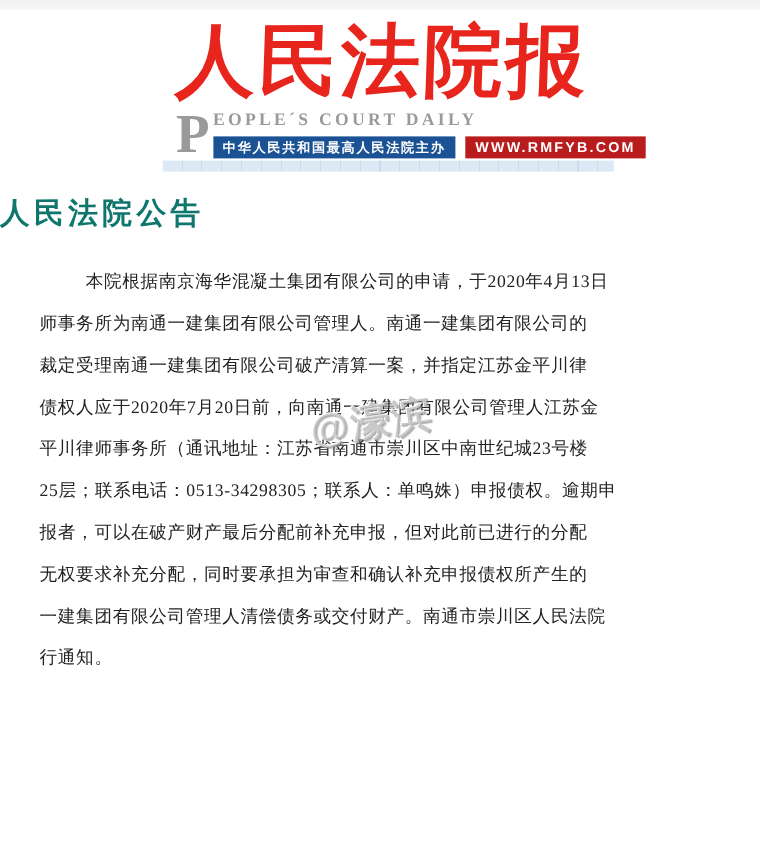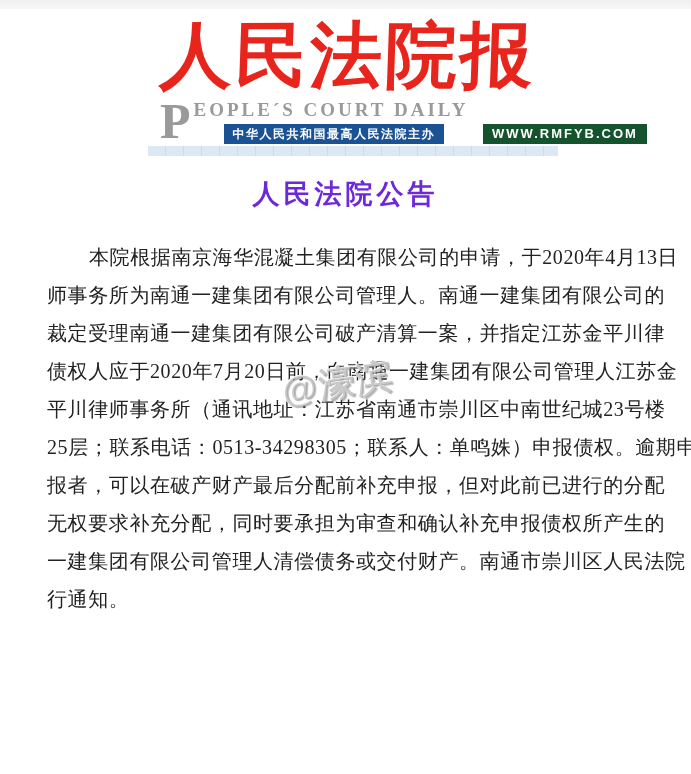--- a/index.html
+++ b/index.html
@@ -31,58 +31,57 @@
     font-family:"Liberation Serif","DejaVu Serif",serif;
     font-weight:bold;
     font-size:50px;line-height:44px;
     color:#9a9a9a;
     margin-right:3px;
   }
   .mast-right{display:flex;flex-direction:column;}
   .english{
     font-family:"Liberation Serif","DejaVu Serif",serif;
     font-weight:bold;
-    font-size:19px;line-height:22px;
+    font-size:16px;line-height:22px;
     color:#9a9a9a;
     letter-spacing:3px;
     white-space:nowrap;
   }
   .banners{display:flex;gap:9px;margin-top:3px;}
   .banner{
     font-family:"Liberation Sans","DejaVu Sans",sans-serif;
     font-weight:bold;
     color:#ffffff;
     font-size:12px;line-height:18px;
     padding:1px 9px;
     letter-spacing:1.5px;
     white-space:nowrap;
-    margin-left:30px;
   }
   .banner.blue{background:#1a5293;}
-  .banner.orange{background:#14532d;font-size:13px;letter-spacing:2px;}
+  .banner.orange{background:#b91c1c;font-size:13px;letter-spacing:2px;}
   .light-strip{
     margin-top:2px;
     margin-left:-12px;
     width:410px;height:10px;
     background:repeating-linear-gradient(90deg,#dce9f5 0px,#dce9f5 17px,#c6dbee 17px,#c6dbee 18px);
   }
   
   .notice-title{
     margin:20px 0 0 0;
-    text-align:center;
+    text-align:left;
     font-family:"Liberation Sans","DejaVu Sans",sans-serif;
     font-weight:bold;
     font-size:27px;
     letter-spacing:4px;
-    color:#6d28d9;
+    color:#0f766e;
   }
   .body-text{
-    margin:26px 40px 0 47px;
+    margin:26px 40px 0 36px;
     color:#222222;
-    font-size:20px;
+    font-size:16px;
     letter-spacing:0.6px;
   }
   .body-line{
     height:38px;line-height:38px;
     white-space:nowrap;
   }
   .body-line.indent{text-indent:42px;}
   .signature{
     position:absolute;
     left:340px;bottom:5px;

